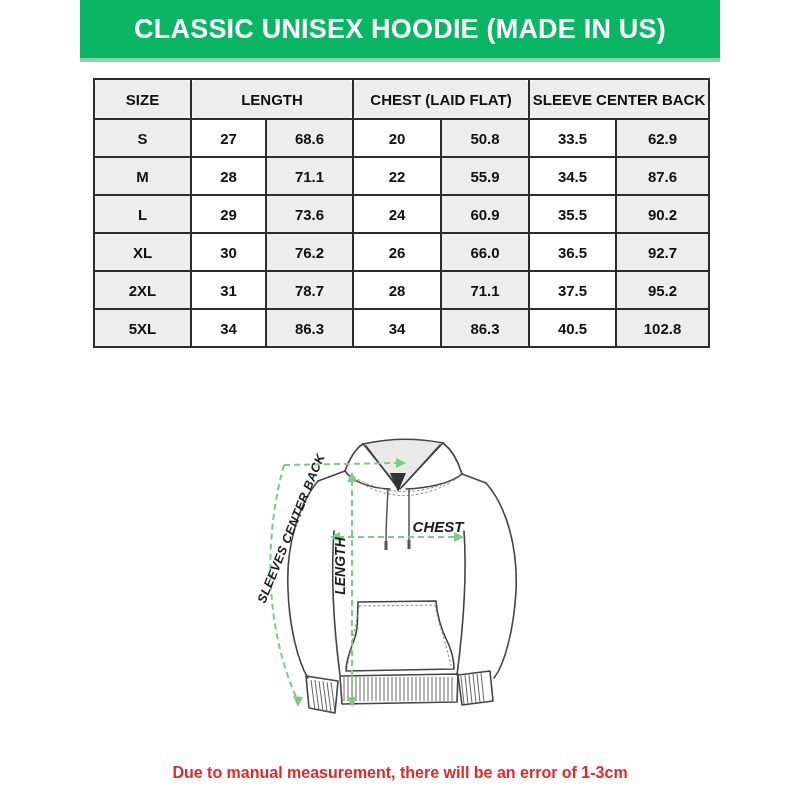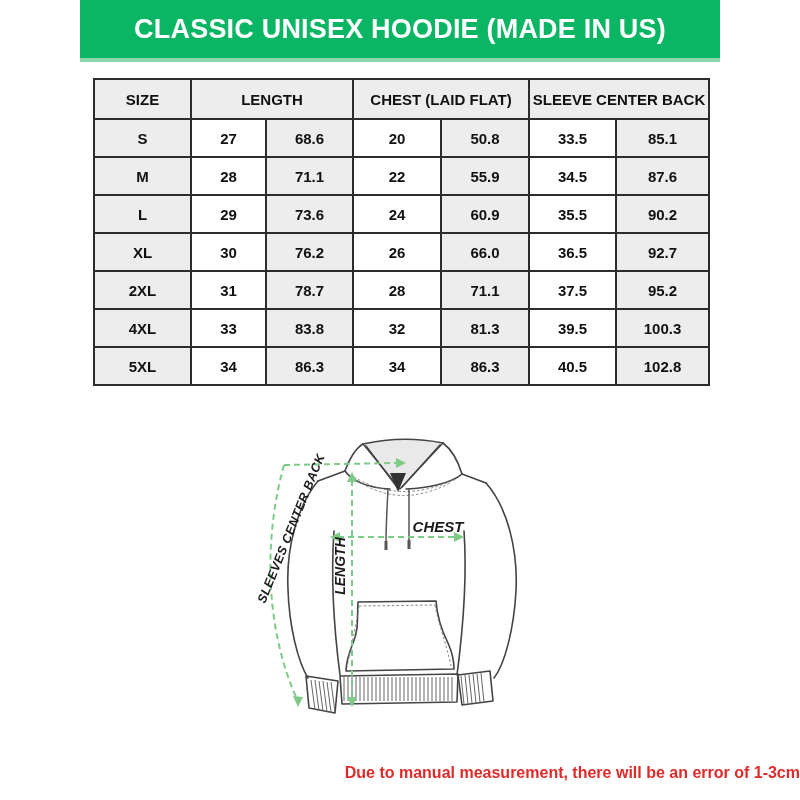--- a/index.html
+++ b/index.html
@@ -20,35 +20,35 @@
   
   table.size-table{
     position:absolute;left:93px;top:78px;width:615px;
     border-collapse:collapse;table-layout:fixed;
   }
   .size-table td{
     border:2px solid #2c2c2c;text-align:center;vertical-align:middle;
     font-size:15px;font-weight:bold;color:#111;background:#ffffff;
     height:36px;padding:0;
   }
-  .size-table tr.head td{height:38px;}
+  .size-table tr.head td{height:38px;border-radius:8px;}
   .size-table td.g{background:#ededed;}
   
   .diagram{position:absolute;left:250px;top:424px;width:300px;height:310px;font-style:italic;}
   .diagram svg{display:block;}
   .outline{fill:none;stroke:#444;stroke-width:1.6;stroke-linejoin:round;stroke-linecap:round;}
   .thin{fill:none;stroke:#555;stroke-width:1;}
   .stitch{fill:none;stroke:#777;stroke-width:.9;stroke-dasharray:2.5 2.2;}
   .rib{fill:none;stroke:#666;stroke-width:1;}
   .measure{fill:none;stroke:#7ecb88;stroke-width:2;stroke-dasharray:6 4;}
   .mhead{fill:#7ecb88;stroke:none;}
   .mlabel{fill:#1b1b1b;font-weight:bold;font-family:"Liberation Sans","DejaVu Sans",sans-serif;}
   
   .footer{
-    position:absolute;left:0;top:764px;width:800px;text-align:right;
+    position:absolute;left:0;top:764px;width:800px;text-align:center;
     color:#e02a2a;font-size:16px;font-weight:bold;
   }
 </style>
 </head>
 <body>
 
 <div class="banner">
   <h1>CLASSIC UNISEX HOODIE (MADE IN US)</h1>
 </div>
 
@@ -69,21 +69,21 @@
       <td class="g" colspan="2">CHEST (LAID FLAT)</td>
       <td class="g" colspan="2">SLEEVE CENTER BACK</td>
     </tr>
     <tr>
       <td class="g">S</td>
       <td>27</td>
       <td class="g">68.6</td>
       <td>20</td>
       <td class="g">50.8</td>
       <td>33.5</td>
-      <td class="g">85.1</td>
+      <td class="g">62.9</td>
     </tr>
     <tr>
       <td class="g">M</td>
       <td>28</td>
       <td class="g">71.1</td>
       <td>22</td>
       <td class="g">55.9</td>
       <td>34.5</td>
       <td class="g">87.6</td>
     </tr>
@@ -106,29 +106,20 @@
       <td class="g">92.7</td>
     </tr>
     <tr>
       <td class="g">2XL</td>
       <td>31</td>
       <td class="g">78.7</td>
       <td>28</td>
       <td class="g">71.1</td>
       <td>37.5</td>
       <td class="g">95.2</td>
-    </tr>
-    <tr>
-      <td class="g">4XL</td>
-      <td>33</td>
-      <td class="g">83.8</td>
-      <td>32</td>
-      <td class="g">81.3</td>
-      <td>39.5</td>
-      <td class="g">100.3</td>
     </tr>
     <tr>
       <td class="g">5XL</td>
       <td>34</td>
       <td class="g">86.3</td>
       <td>34</td>
       <td class="g">86.3</td>
       <td>40.5</td>
       <td class="g">102.8</td>
     </tr>

